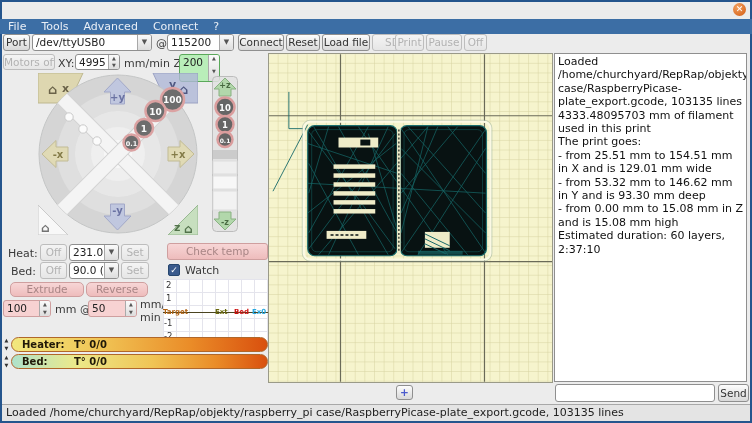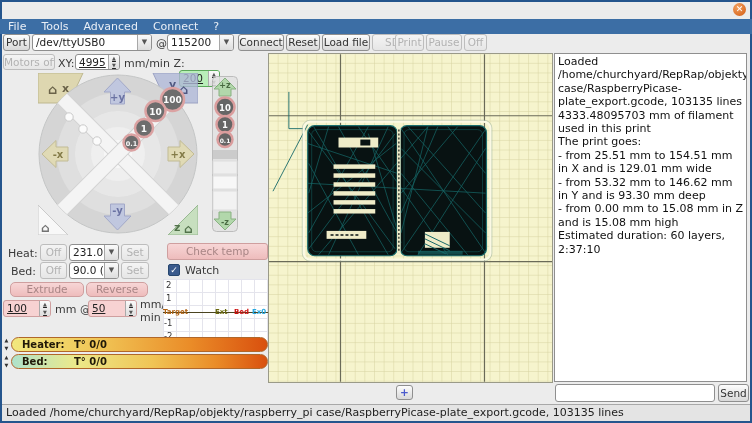--- a/index.html
+++ b/index.html
@@ -39,21 +39,21 @@
     position:absolute; background:#fff; border:1px solid #8f8f8f; border-radius:3px;
     display:flex; overflow:hidden;
   }
   .combo .val { flex:1; padding:1px 3px; white-space:nowrap; overflow:hidden; font-size:10.5px; }
   .combo .drop {
     width:14px; border-left:1px solid #a8a8a8; background:linear-gradient(#fafafa,#ddd);
     font-size:7px; color:#555; text-align:center; line-height:14px;
   }
   .spinner {
     position:absolute; background:#fff; border:1px solid #8f8f8f; border-radius:3px;
-    display:flex; overflow:hidden;text-decoration:underline;
+    display:flex; overflow:hidden;
   }
   .spinner .val { flex:1; padding:1px 3px; font-size:10.5px; white-space:nowrap; overflow:hidden; }
   .spinner.green { background:#b9eeb9; border-color:#5aa85a; }
   .spinner.pink  { background:#f7d2d2; border-color:#cf9f9f; }
   .spinbtns { width:11px; border-left:1px solid #aaa; display:flex; flex-direction:column; background:linear-gradient(#fafafa,#ddd); }
   .spinbtns div { flex:1; font-size:5px; line-height:7px; text-align:center; color:#555; }
   .lbl { position:absolute; color:#3a3a3a; white-space:nowrap; }
   
   .graph {
     left:163px; top:279px; width:105px; height:67px; background:#fff;
@@ -132,21 +132,21 @@
   <div class="btn dis" style="left:3px;top:54px;width:52px;height:16px;line-height:14px">Motors off</div>
   <div class="lbl" style="left:58px;top:57px">XY:</div>
   <div class="spinner" style="left:75px;top:54px;width:45px;height:16px">
     <div class="val">4995</div>
     <div class="spinbtns">
       <div>▲</div>
       <div>▼</div>
     </div>
   </div>
   <div class="lbl" style="left:124px;top:57px">mm/min Z:</div>
-  <div class="spinner green" style="left:179px;top:70px;width:41px;height:17px">
+  <div class="spinner green" style="left:179px;top:54px;width:41px;height:28px">
     <div class="val">200</div>
     <div class="spinbtns">
       <div>▲</div>
       <div>▼</div>
     </div>
   </div>
 
   <svg class="abs" style="left:38px;top:73px" width="160" height="162" viewBox="0 0 160 162">
     <g opacity="0.8">
       <clipPath id="padclip">

